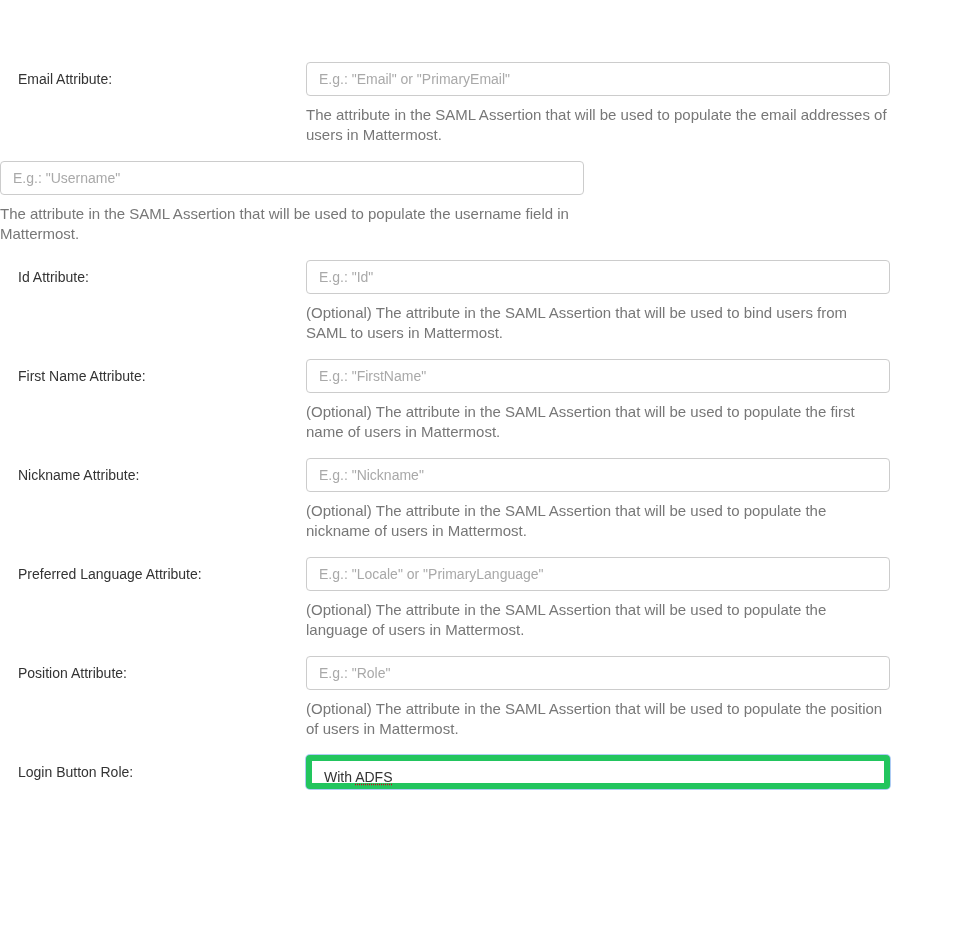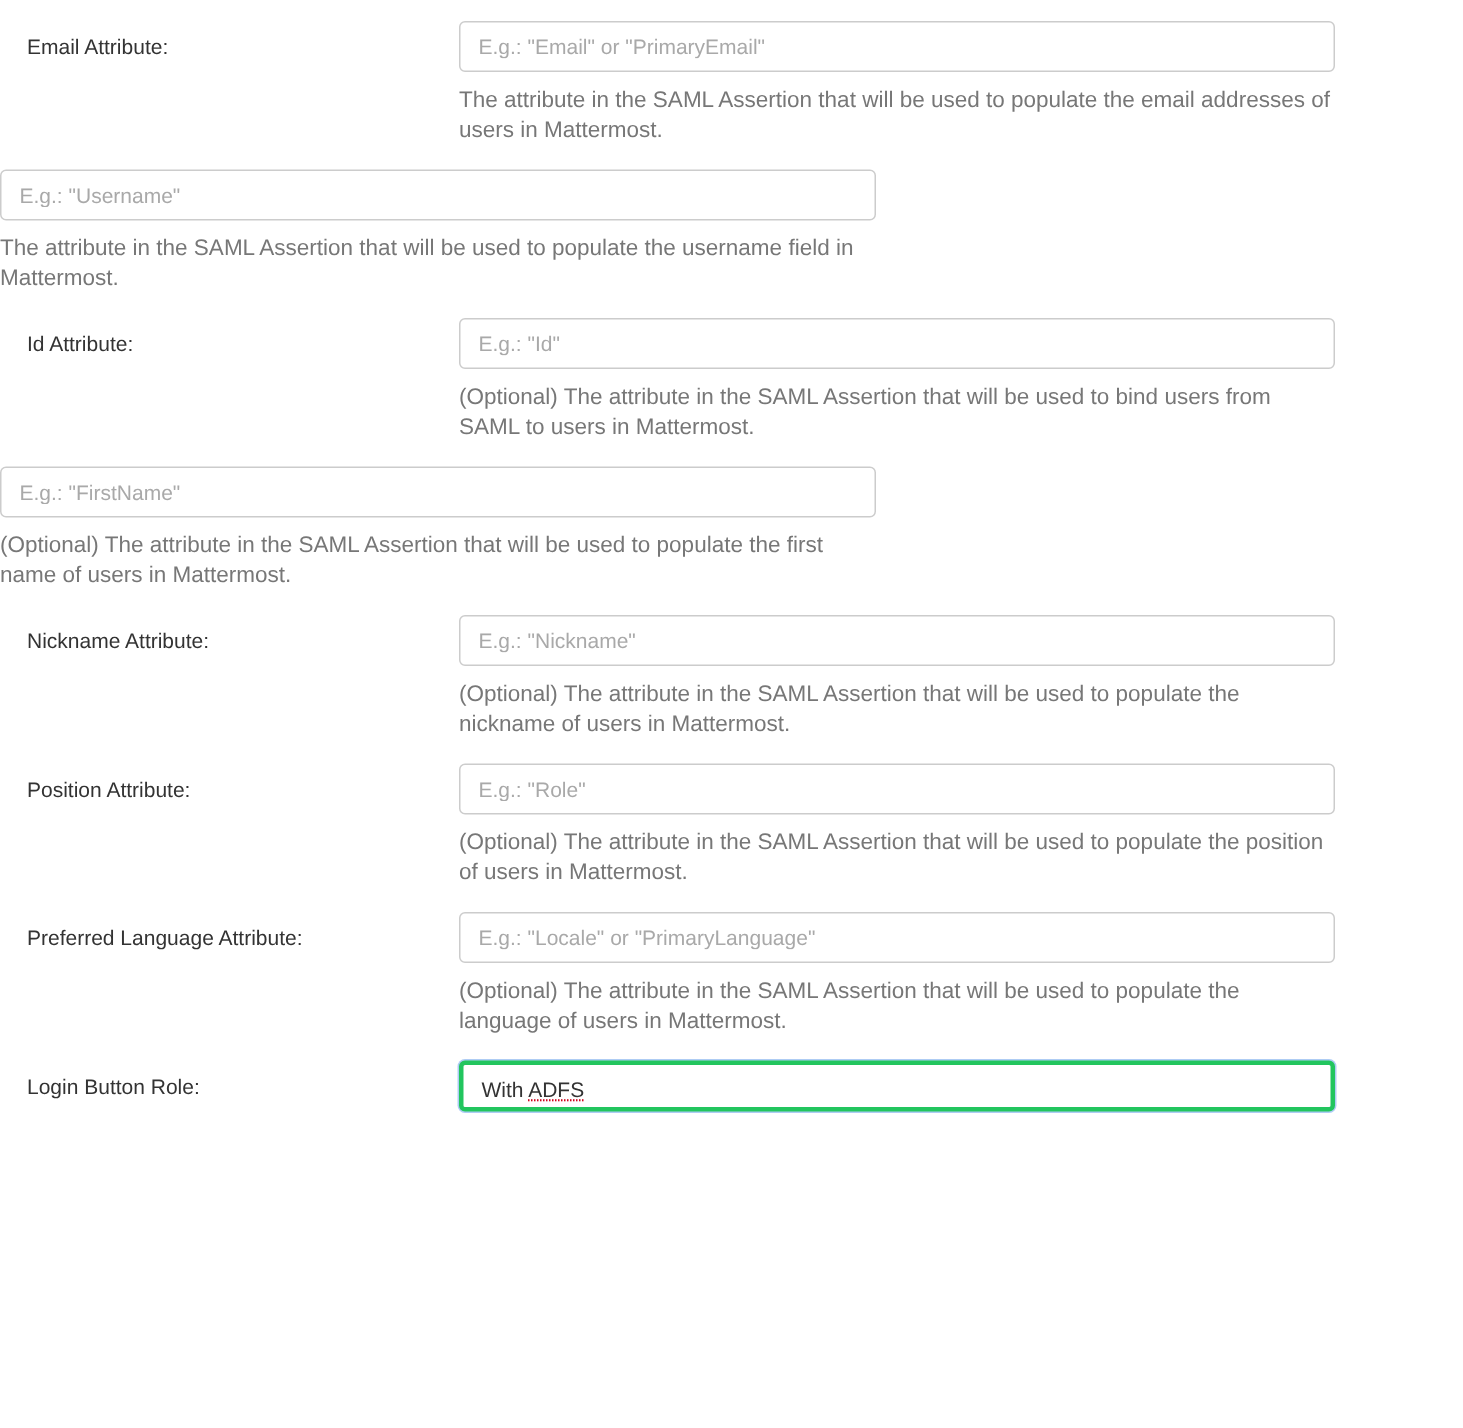--- a/index.html
+++ b/index.html
@@ -12,20 +12,21 @@
     height: 952px;
     font-family: "Liberation Sans", sans-serif;
     color: #333333;
     overflow: hidden;
   }
   .form {
     position: relative;
     width: 975px;
     padding-top: 14px;
     box-sizing: border-box;
+    margin-top: 48px;
   }
   .form-group {
     display: flex;
     flex-direction: row;
     align-items: flex-start;
     margin-bottom: 0;
   }
   .form-label {
     width: 306px;
     box-sizing: border-box;
@@ -55,21 +56,21 @@
     background-color: #ffffff;
     border: 1px solid #cccccc;
     border-radius: 4px;
     outline: none;
   }
   .text-input::placeholder {
     color: #a9a9a9;
     opacity: 1;
   }
   .text-input.focused {
-    border: 3px solid #22c55e;
+    border: 6px solid #22c55e;
     box-shadow: 0 0 0 1px rgba(22,109,224,0.35);
   }
   .help-text {
     font-size: 15px;
     line-height: 20px;
     color: #777777;
     margin-top: 9px;
     margin-bottom: 16px;
     max-width: 584px;
   }
@@ -102,48 +103,49 @@
 
   <div class="form-group">
     <div class="form-label">Id Attribute:</div>
     <div class="form-field">
       <input class="text-input" type="text" placeholder="E.g.: &quot;Id&quot;" style="">
       <div class="help-text">(Optional) The attribute in the SAML Assertion that will be used to bind users from SAML to users in Mattermost.</div>
     </div>
   </div>
 
   <div class="form-group">
+    <div class="form-label">First Name Attribute:</div>
     <div class="form-field">
       <input class="text-input" type="text" placeholder="E.g.: &quot;FirstName&quot;" style="">
       <div class="help-text">(Optional) The attribute in the SAML Assertion that will be used to populate the first name of users in Mattermost.</div>
     </div>
   </div>
 
 
   <div class="form-group">
     <div class="form-label">Nickname Attribute:</div>
     <div class="form-field">
       <input class="text-input" type="text" placeholder="E.g.: &quot;Nickname&quot;" style="">
       <div class="help-text">(Optional) The attribute in the SAML Assertion that will be used to populate the nickname of users in Mattermost.</div>
     </div>
   </div>
 
   <div class="form-group">
+    <div class="form-label">Preferred Language Attribute:</div>
+    <div class="form-field">
+      <input class="text-input" type="text" placeholder="E.g.: &quot;Locale&quot; or &quot;PrimaryLanguage&quot;" style="">
+      <div class="help-text">(Optional) The attribute in the SAML Assertion that will be used to populate the language of users in Mattermost.</div>
+    </div>
+  </div>
+
+  <div class="form-group">
     <div class="form-label">Position Attribute:</div>
     <div class="form-field">
       <input class="text-input" type="text" placeholder="E.g.: &quot;Role&quot;" style="">
       <div class="help-text">(Optional) The attribute in the SAML Assertion that will be used to populate the position of users in Mattermost.</div>
-    </div>
-  </div>
-
-  <div class="form-group">
-    <div class="form-label">Preferred Language Attribute:</div>
-    <div class="form-field">
-      <input class="text-input" type="text" placeholder="E.g.: &quot;Locale&quot; or &quot;PrimaryLanguage&quot;" style="">
-      <div class="help-text">(Optional) The attribute in the SAML Assertion that will be used to populate the language of users in Mattermost.</div>
     </div>
   </div>
 
   <div class="form-group">
     <div class="form-label">Login Button Role:</div>
     <div class="form-field">
       <div class="text-input focused"><span>With </span><span class="spell-underline">ADFS</span></div>
     </div>
   </div>
 

